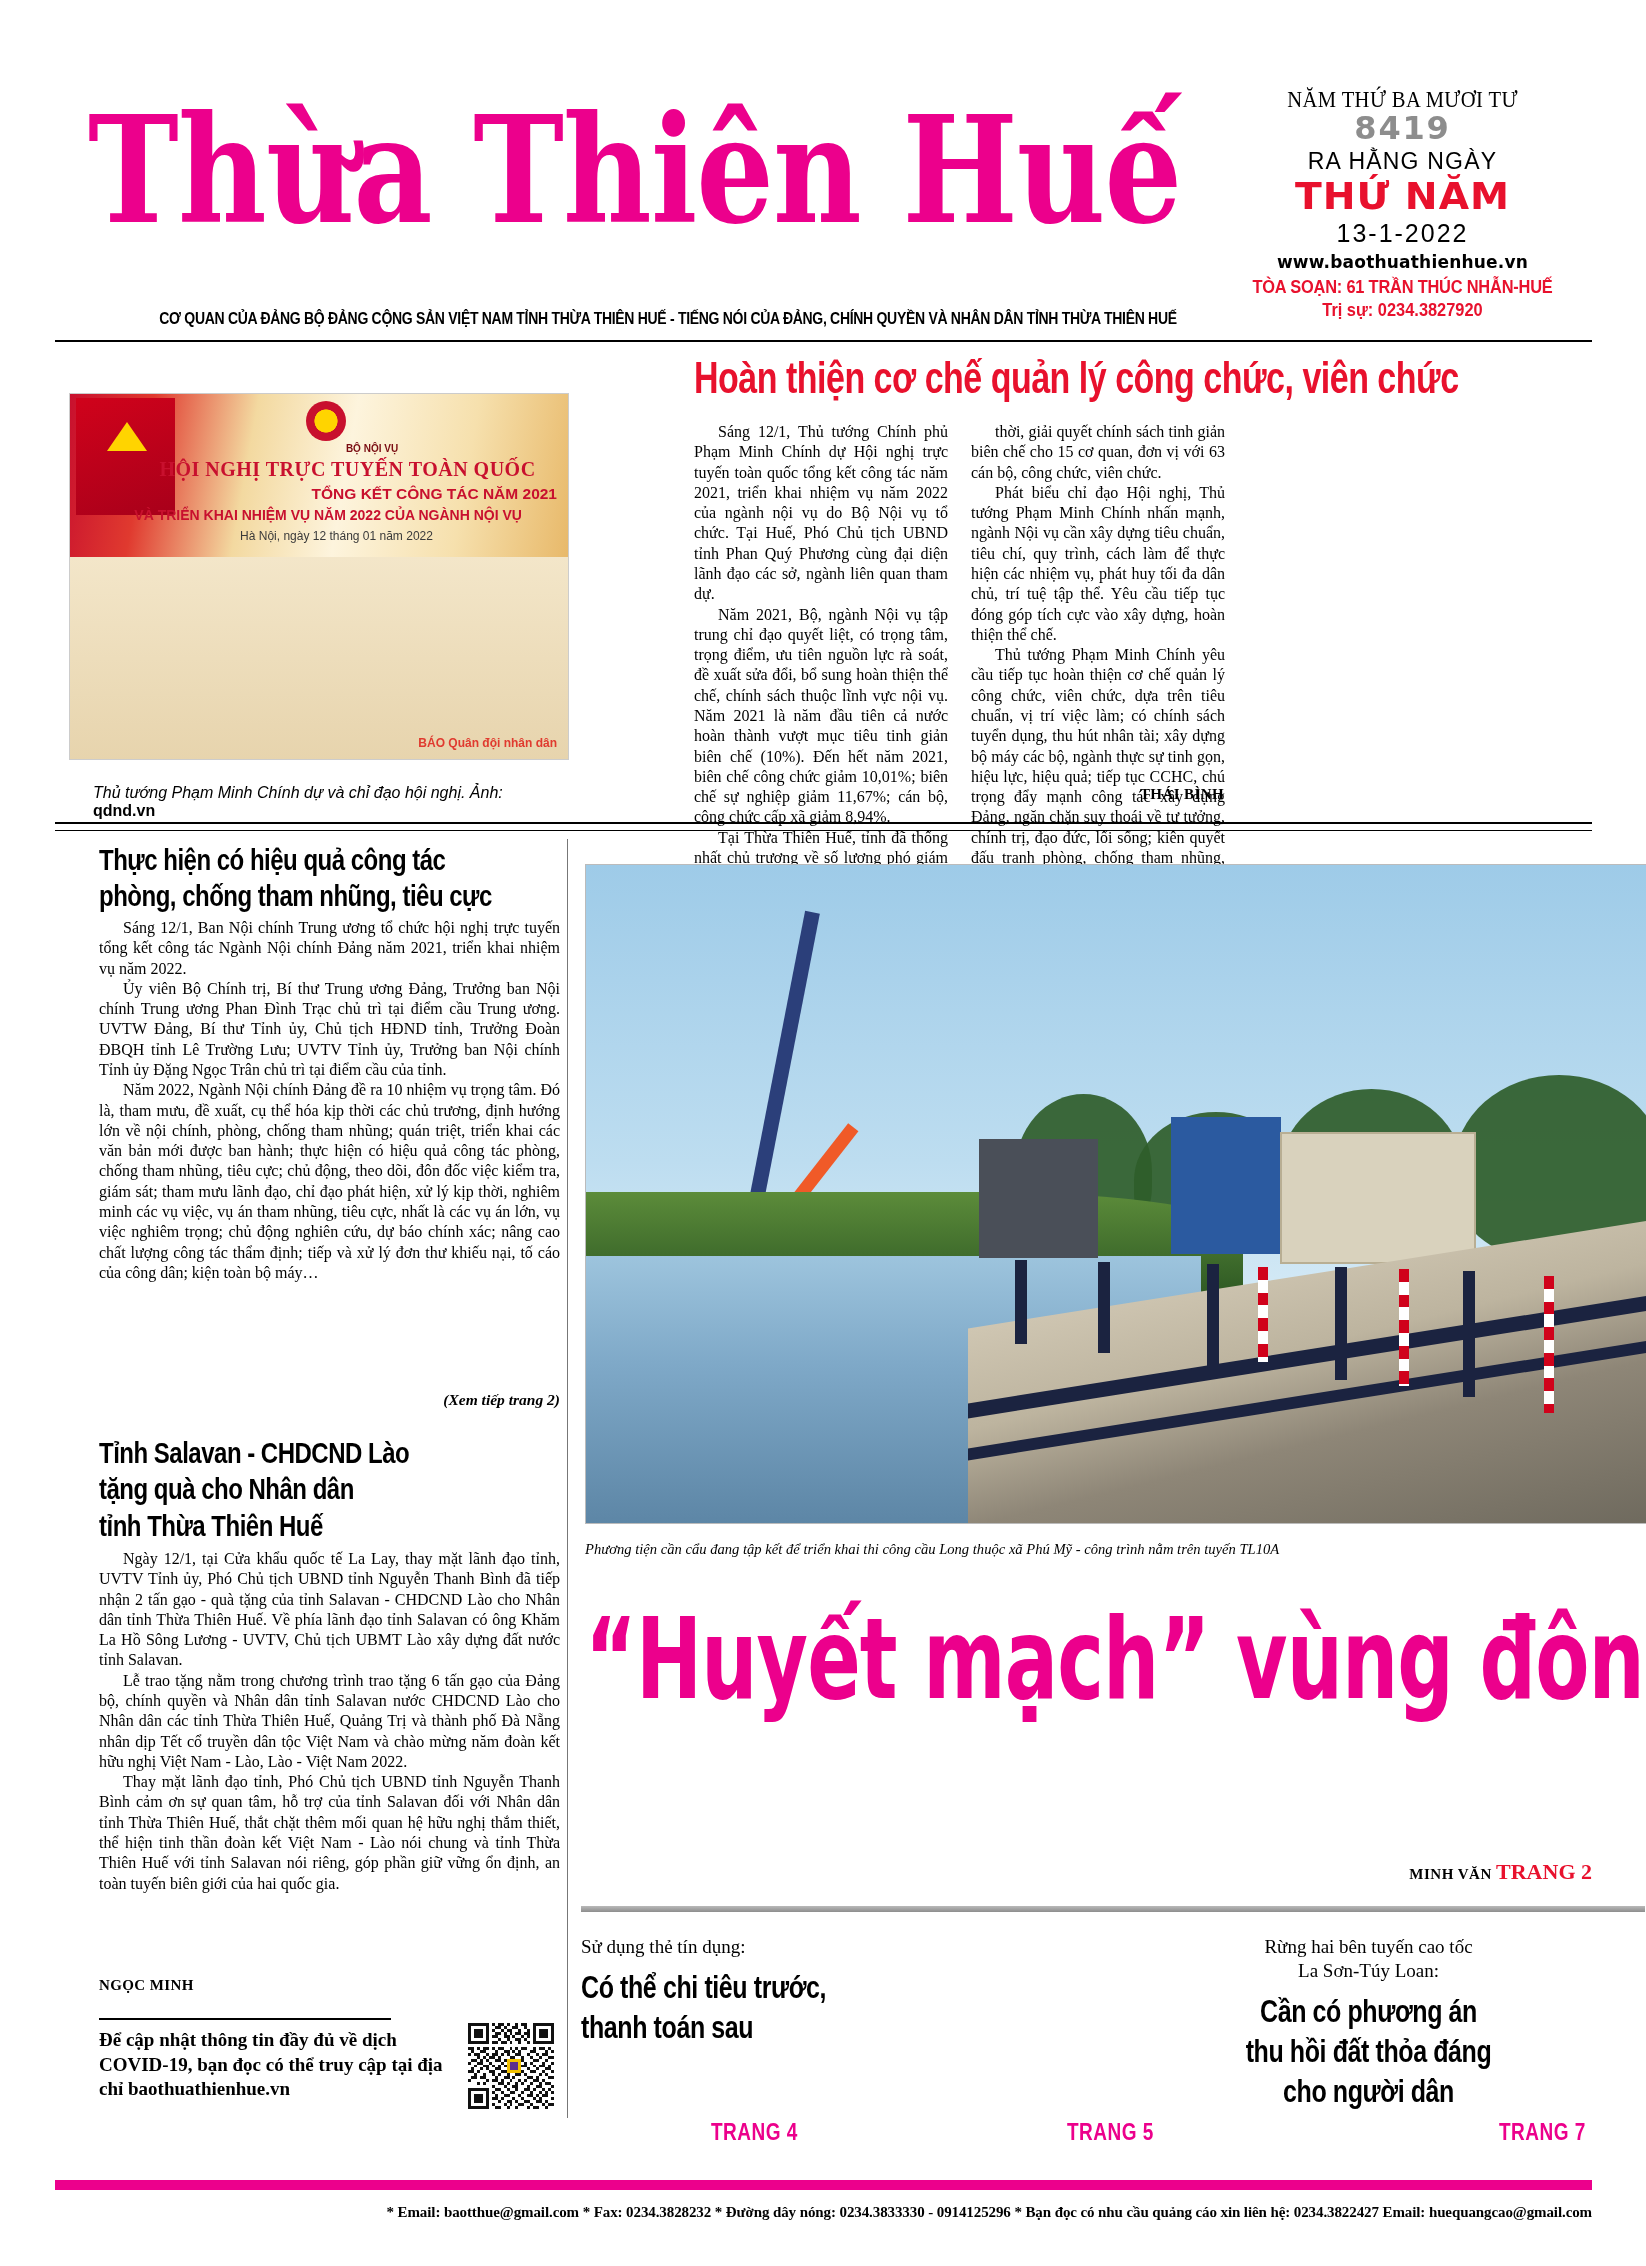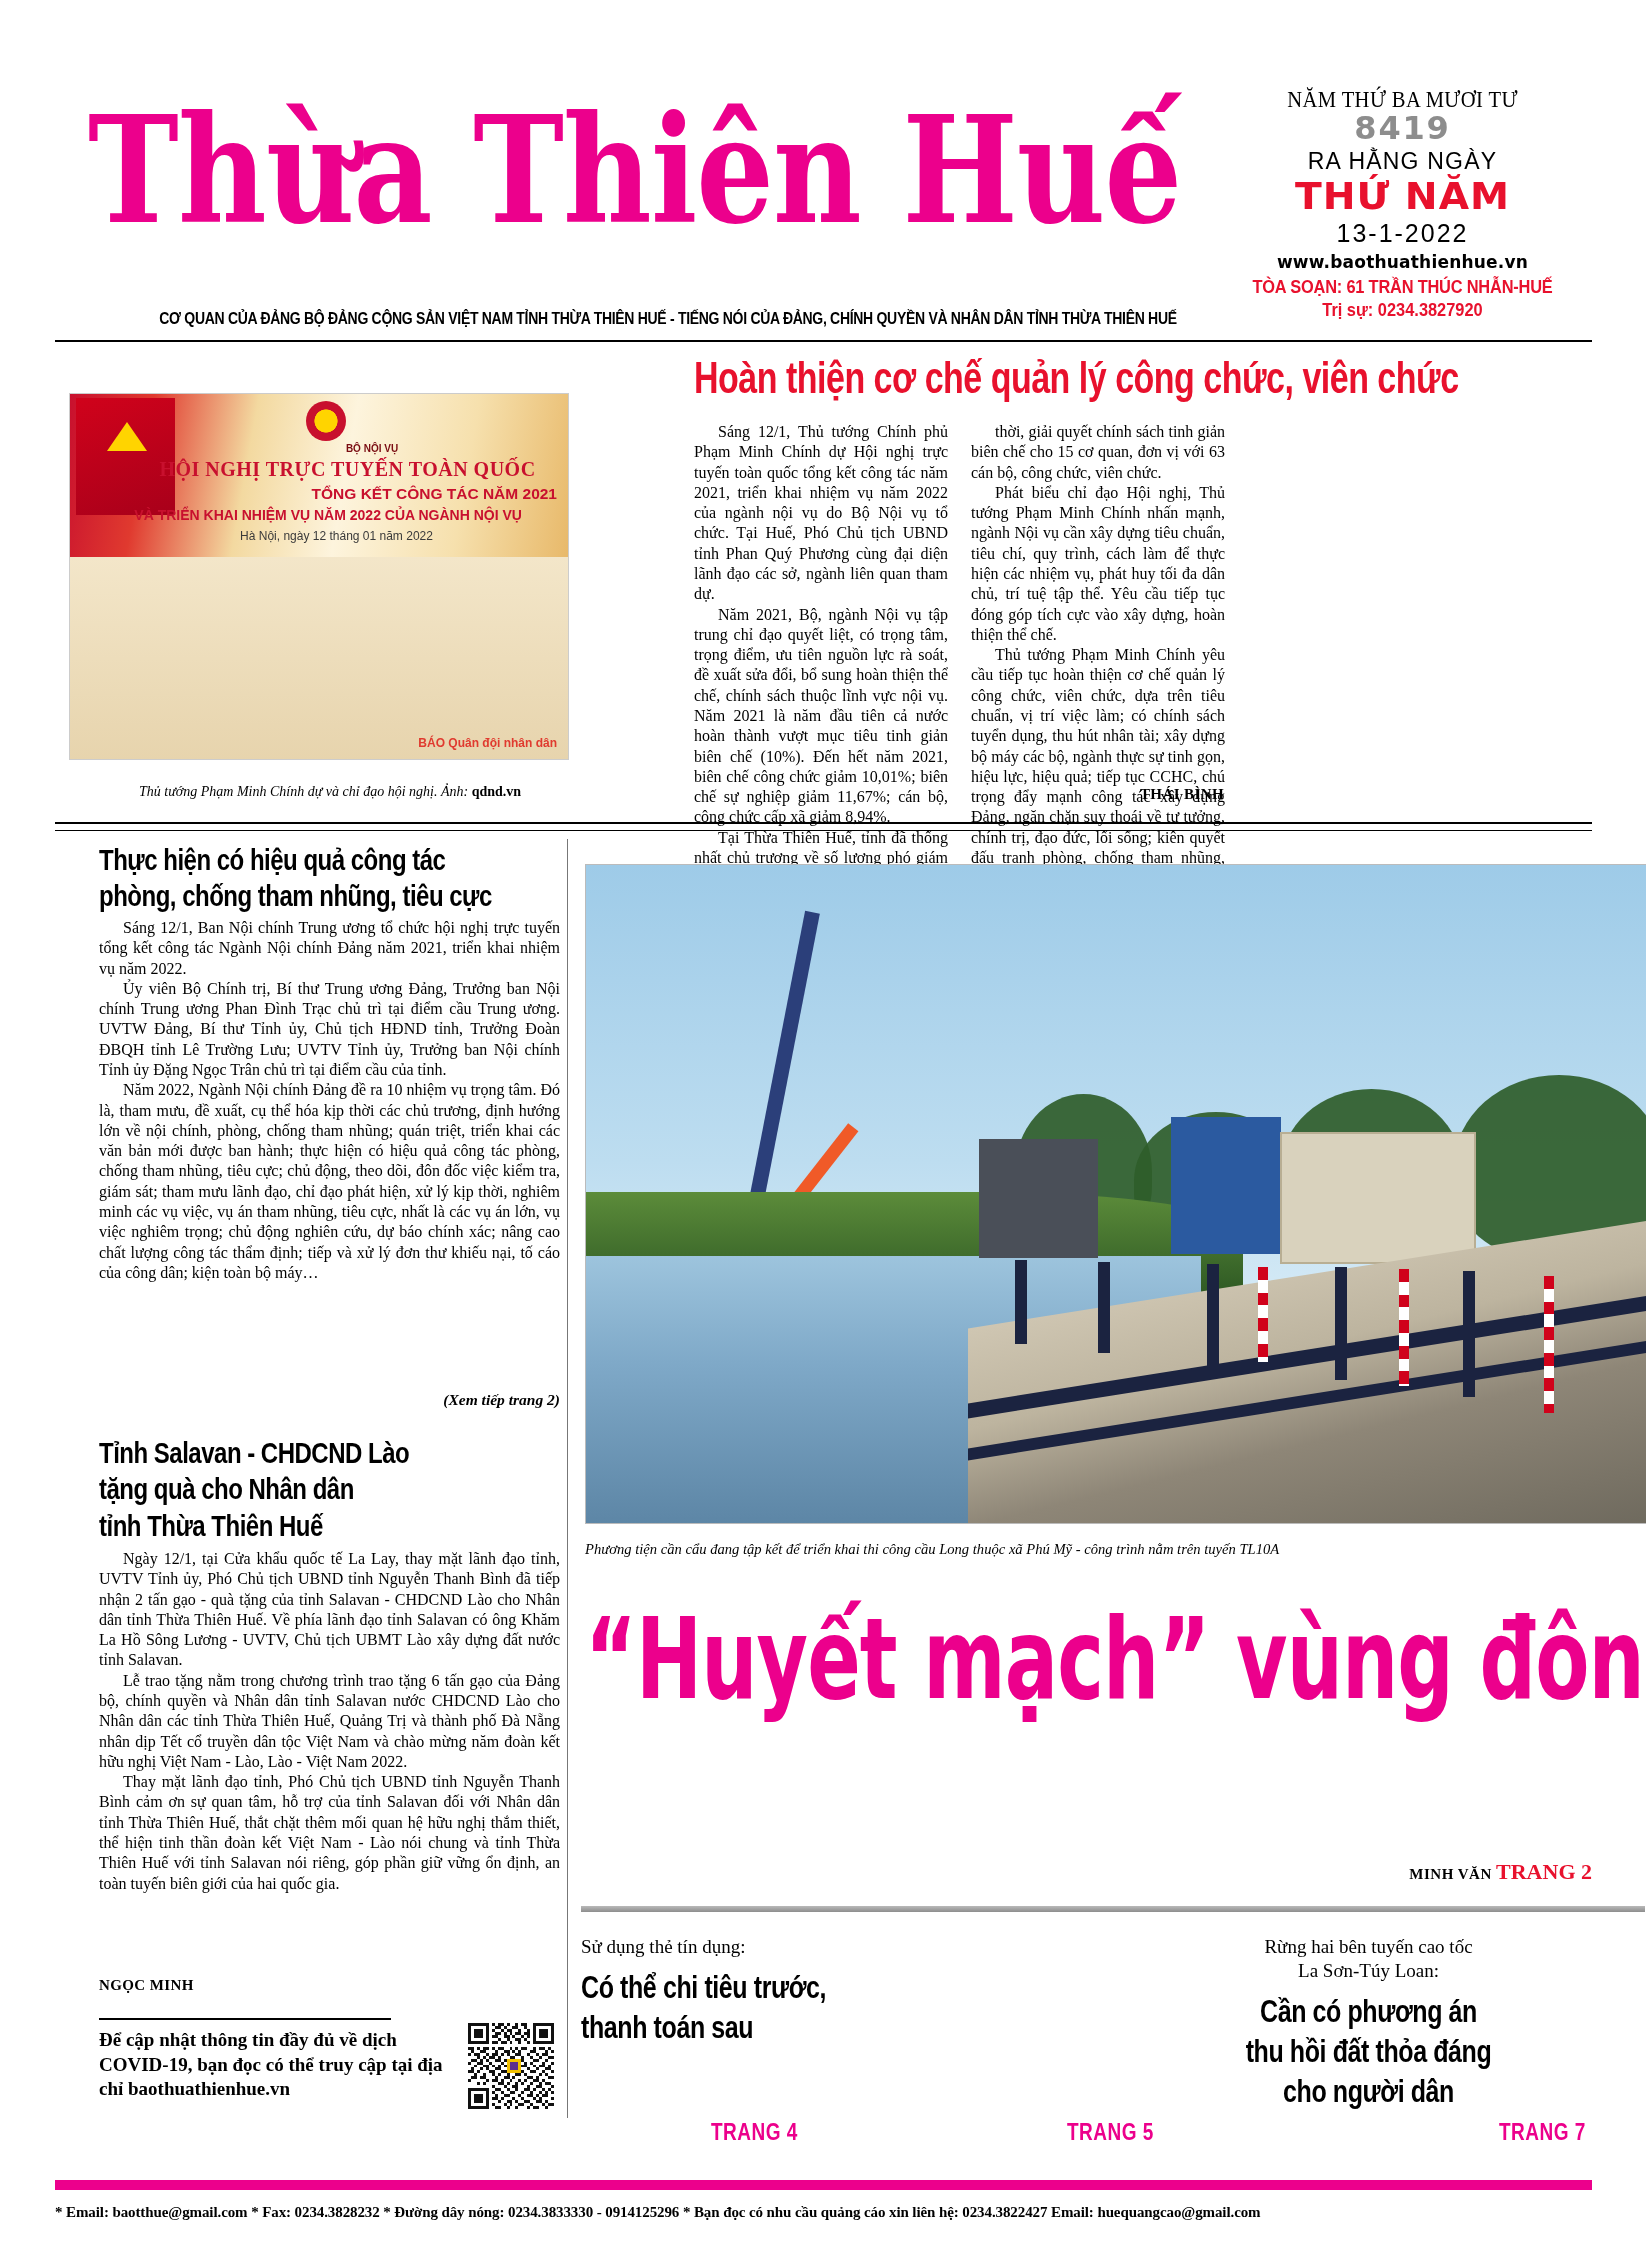--- a/index.html
+++ b/index.html
@@ -35,21 +35,21 @@
   .rule{position:absolute;background:#000;}
   .rule-thin{height:0.9px;}
 
   
   .top-head{
     position:absolute;left:694px;top:353px;width:914px;
     font-family:"Liberation Sans",sans-serif;font-weight:bold;
     font-size:34px;color:#e8112d;letter-spacing:-0.5px;
     transform:scaleY(1.28);transform-origin:left top;white-space:nowrap;
   }
-  .cap{position:absolute;font-family:Liberation Serif, serif;font-style:italic;font-size:14px;margin-left:46px;}
+  .cap{position:absolute;font-family:Liberation Sans, sans-serif;font-style:italic;font-size:16px;}
   .cap b{font-style:normal;font-weight:bold;}
 
   .col{position:absolute;font-family:"Liberation Serif",serif;font-size:16px;line-height:1.268;text-align:justify;}
   .col p{margin:0;text-indent:24px;}
   .byline{position:absolute;font-family:"Liberation Serif",serif;font-weight:bold;font-size:15px;letter-spacing:0.4px;}
 
   
   .lh{
     position:absolute;font-family:"Liberation Sans",sans-serif;font-weight:bold;
     font-size:24px;line-height:1.20;letter-spacing:-0.5px;
@@ -75,21 +75,21 @@
   .t-page{position:absolute;font-family:"Liberation Sans",sans-serif;font-weight:bold;font-size:19px;color:#ec008c;letter-spacing:0.5px;transform:scaleY(1.22);}
 
   
   .covid{position:absolute;left:99px;top:2018px;width:356px;}
   .covid-rule{width:292px;height:1.8px;background:#000;margin-bottom:8.2px;}
   .covid-txt{font-family:"Liberation Serif",serif;font-weight:bold;font-size:19px;line-height:1.30;}
   .qr{position:absolute;left:468px;top:2023px;width:86px;height:86px;}
 
   
   .foot-bar{position:absolute;left:55px;top:2180px;width:1537px;height:10px;background:#ec008c;}
-  .foot-txt{position:absolute;left:55px;top:2204px;width:1537px;text-align:left;
+  .foot-txt{position:absolute;left:55px;top:2204px;width:1537px;text-align:right;
     font-family:"Liberation Serif",serif;font-weight:bold;font-size:15px;letter-spacing:-0.1px;}
 
   
   .ph1{position:absolute;left:69px;top:393px;width:498px;height:365px;background:#f2e3c4;overflow:hidden;border:0.9px solid #ccc;}
   .ph1 .banner{position:absolute;left:0;top:0;width:100%;height:163px;
      background:linear-gradient(100deg,#c8102e 0%,#e03a2f 16%,#f3d9a0 36%,#fdf4dd 55%,#f6e0ad 78%,#e8b96a 100%);}
   .ph1 .flag{position:absolute;left:5.5px;top:3.7px;width:99px;height:117px;background:linear-gradient(160deg,#d0021b,#a8001a);}
   .ph1 .flagstar{position:absolute;left:31px;top:24px;width:0;height:0;
      border-left:20px solid transparent;border-right:20px solid transparent;border-bottom:29px solid #ffd400;}
   .ph1 .emblem{position:absolute;left:236px;top:7.3px;width:40px;height:40px;border-radius:50%;background:radial-gradient(circle,#ffd400 40%,#c8102e 42%);}

